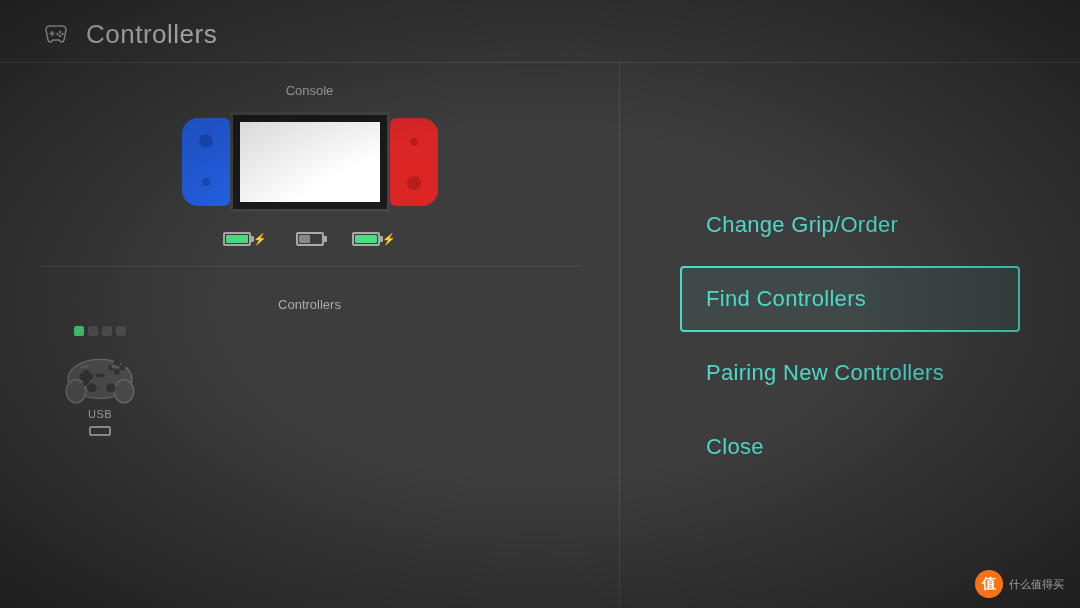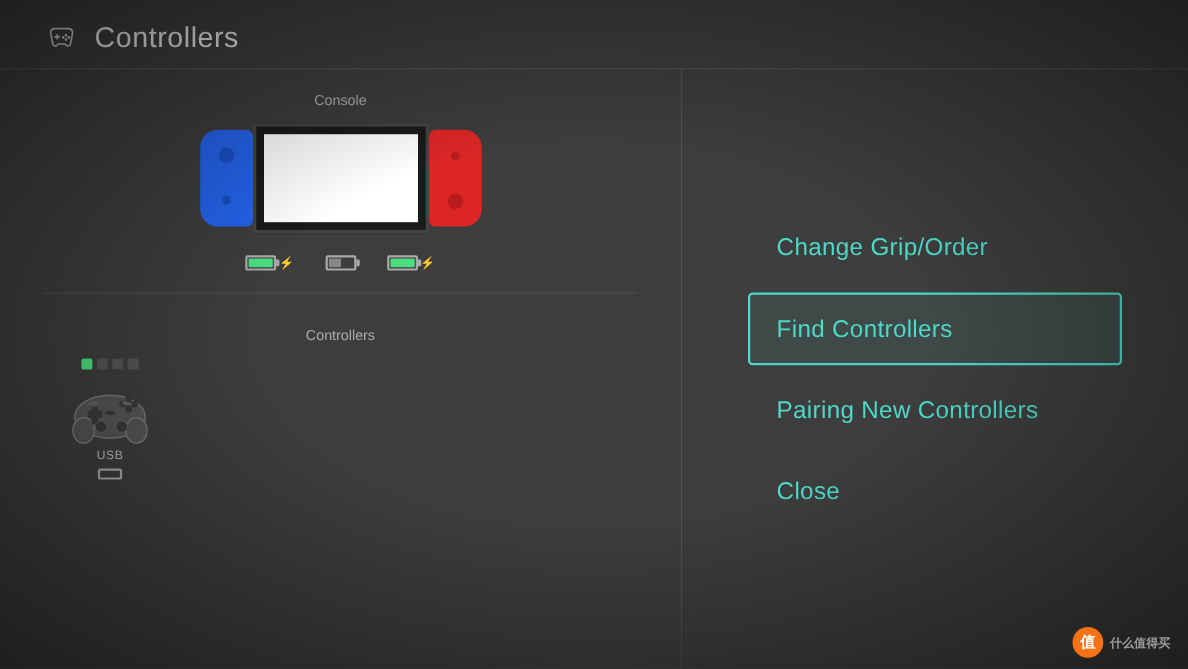--- a/index.html
+++ b/index.html
@@ -352,21 +352,20 @@
       align-items: center;
       justify-content: center;
       font-size: 14px;
       color: white;
       font-weight: bold;
     }
 
     .watermark-text {
       font-size: 11px;
       color: rgba(255,255,255,0.55);
-      font-weight: bold;
     }
   </style>
 </head>
 <body>
 
 <div class="page">
 
   <div class="header">
     <div class="header-icon">
       <svg width="28" height="28" viewBox="0 0 28 28" fill="none">

